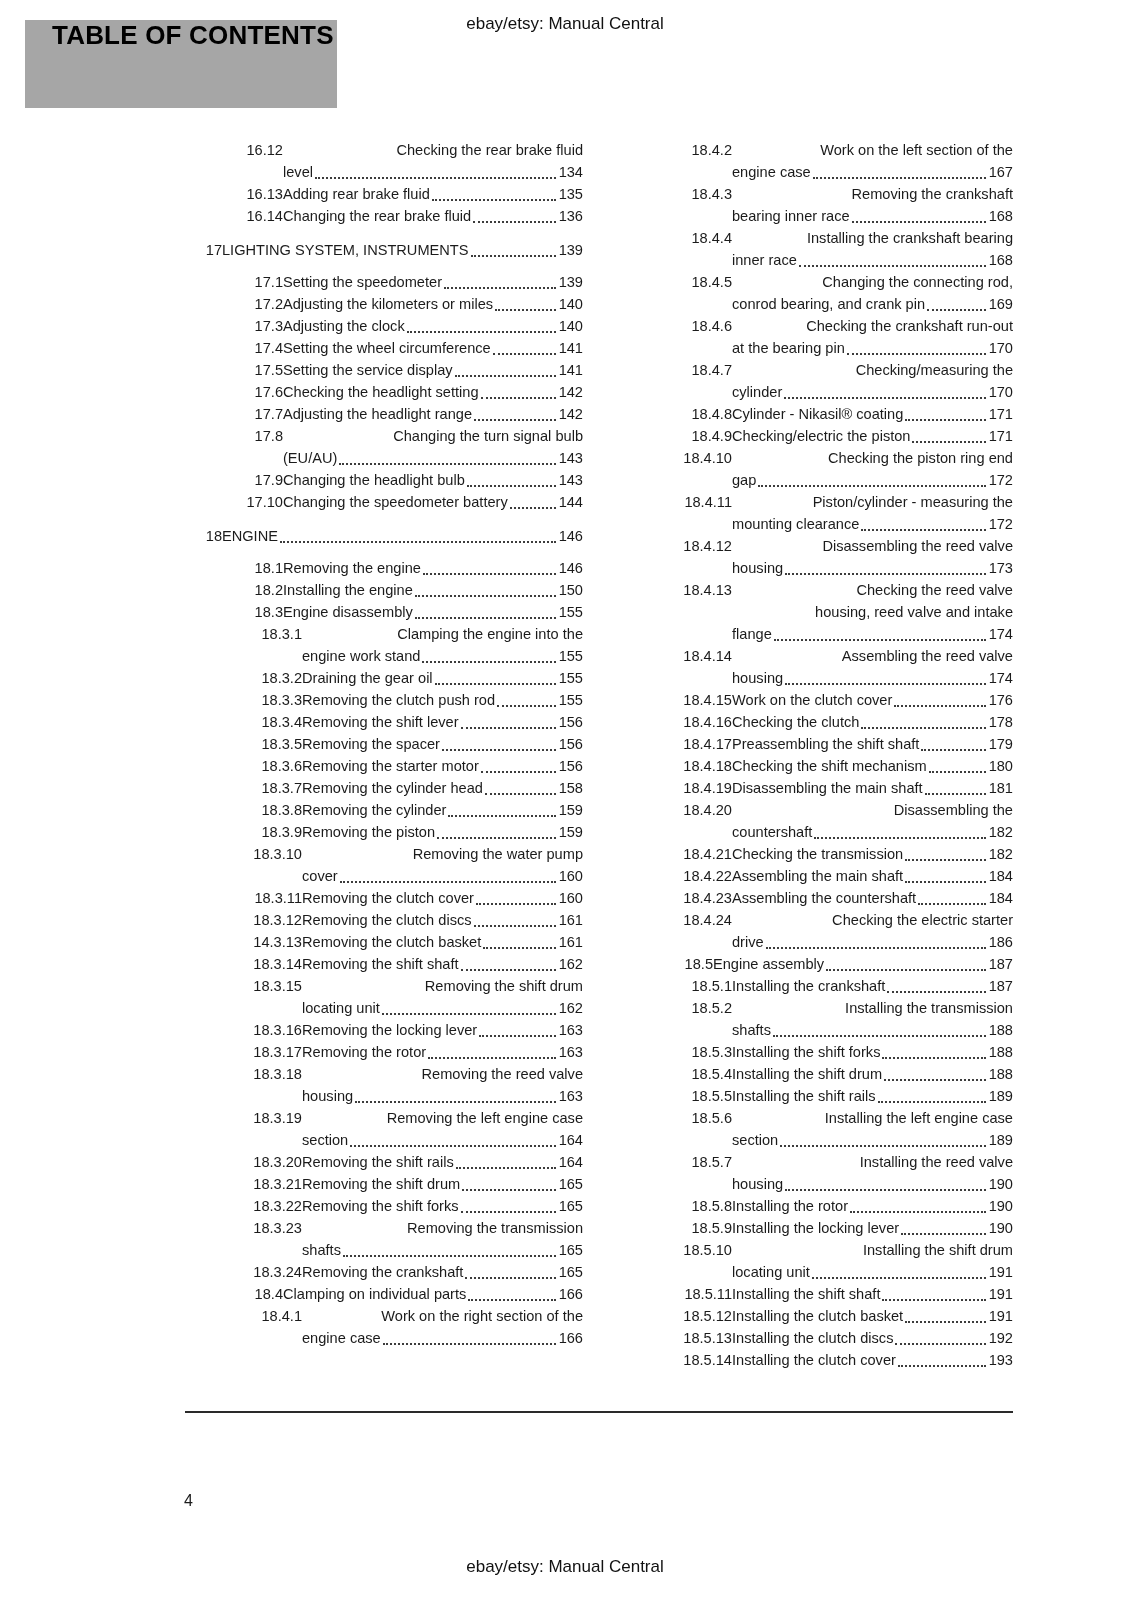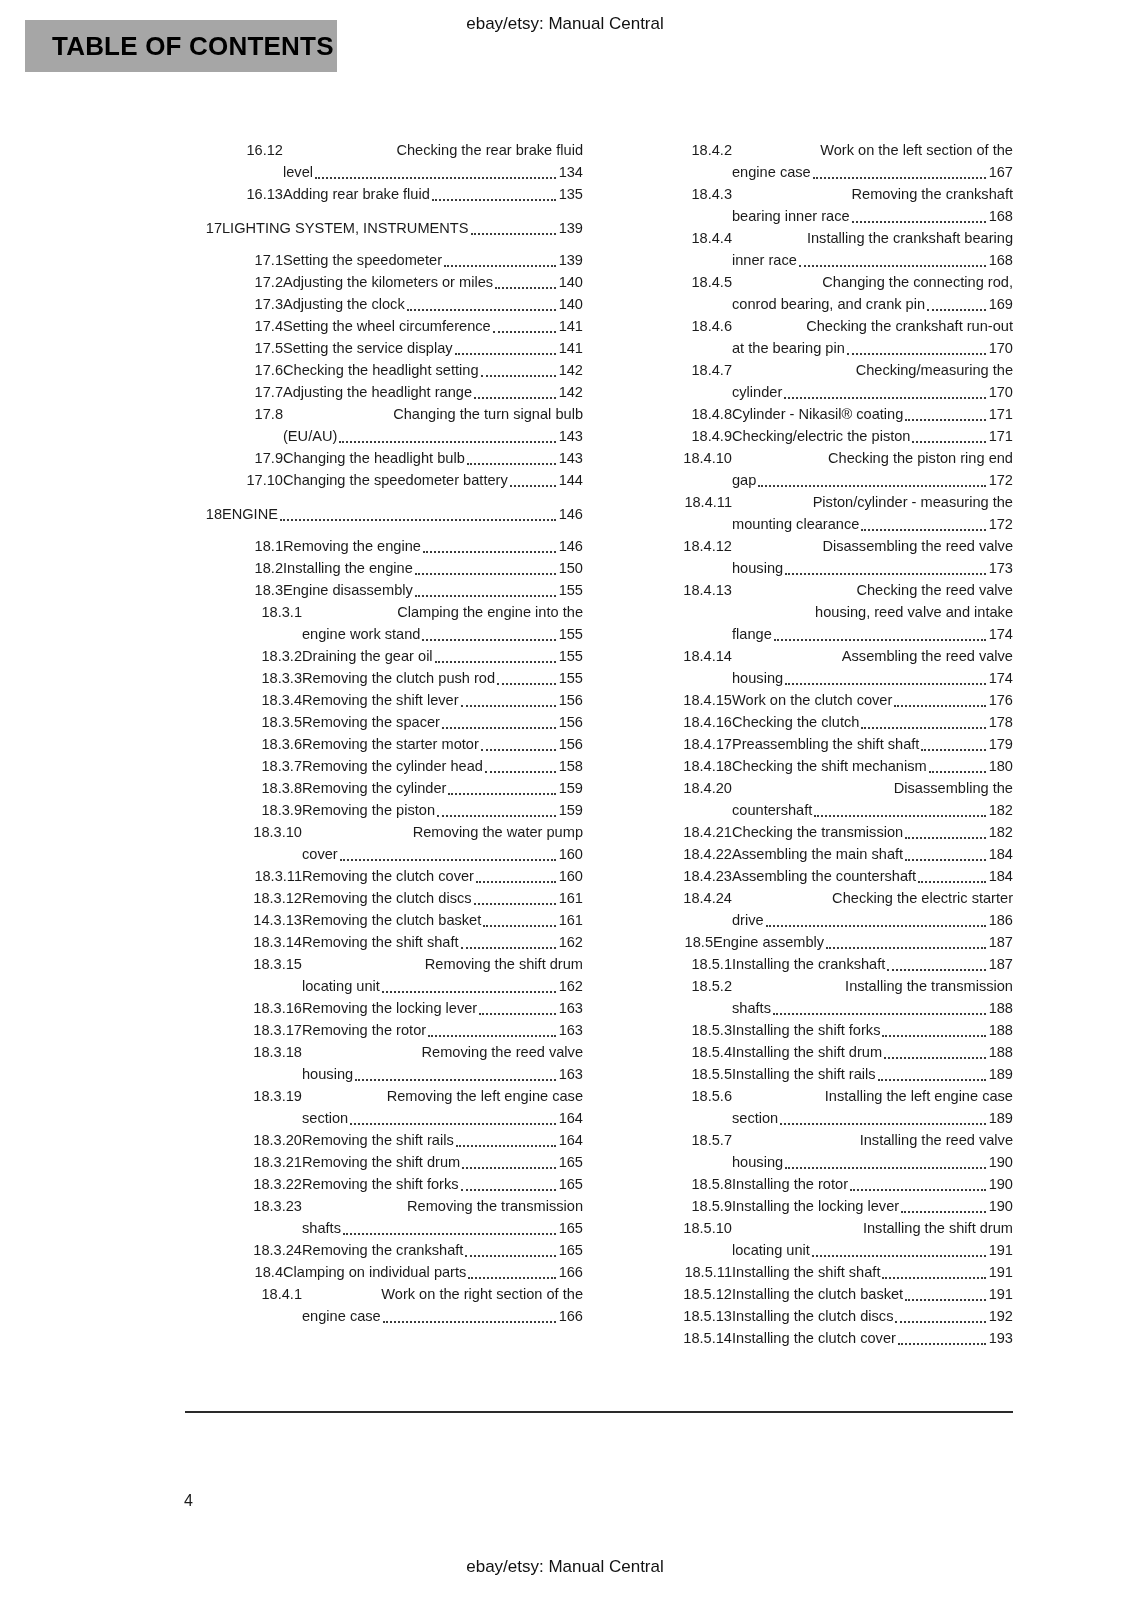--- a/index.html
+++ b/index.html
@@ -18,24 +18,23 @@
     position: absolute;
     top: 0px; left: 0; width: 100%;
     text-align: center;
     font-size: 17px;
     line-height: 24px;
     color: #111;
   }
   .toc-banner {
     position: absolute;
     left: 25px; top: 8px;
-    width: 312px; height: 52px;
+    width: 312px; height: 88px;
     background: #a6a6a6;
     display: flex;
-    align-items: center;
     padding-left: 27px;
     font-size: 26px;
     font-weight: 700;
     color: #000;
     letter-spacing: 0.2px;
   }
   .columns {
     position: absolute;
     left: 185px; top: 127px;
     width: 828px;
@@ -116,20 +115,30 @@
         <div class="entry lvl2">
           <span class="num">16.13</span>
           <div class="ttl">
             <div class="tline last">
               <span class="txt">Adding rear brake fluid</span>
               <span class="dots"></span>
               <span class="pg">135</span>
             </div>
           </div>
         </div>
+        <div class="entry lvl2">
+          <span class="num">16.14</span>
+          <div class="ttl">
+            <div class="tline last">
+              <span class="txt">Changing the rear brake fluid</span>
+              <span class="dots"></span>
+              <span class="pg">136</span>
+            </div>
+          </div>
+        </div>
         <div class="entry lvl1">
           <span class="num">17</span>
           <div class="ttl">
             <div class="tline last">
               <span class="txt">LIGHTING SYSTEM, INSTRUMENTS</span>
               <span class="dots"></span>
               <span class="pg">139</span>
             </div>
           </div>
         </div>
@@ -715,20 +724,30 @@
             </div>
           </div>
         </div>
         <div class="entry lvl3">
           <span class="num">18.4.18</span>
           <div class="ttl">
             <div class="tline last">
               <span class="txt">Checking the shift mechanism</span>
               <span class="dots"></span>
               <span class="pg">180</span>
+            </div>
+          </div>
+        </div>
+        <div class="entry lvl3">
+          <span class="num">18.4.19</span>
+          <div class="ttl">
+            <div class="tline last">
+              <span class="txt">Disassembling the main shaft</span>
+              <span class="dots"></span>
+              <span class="pg">181</span>
             </div>
           </div>
         </div>
         <div class="entry lvl3">
           <span class="num">18.4.20</span>
           <div class="ttl">
             <div class="tline"><span class="txt">Disassembling the</span></div>
             <div class="tline last">
               <span class="txt">countershaft</span>
               <span class="dots"></span>

